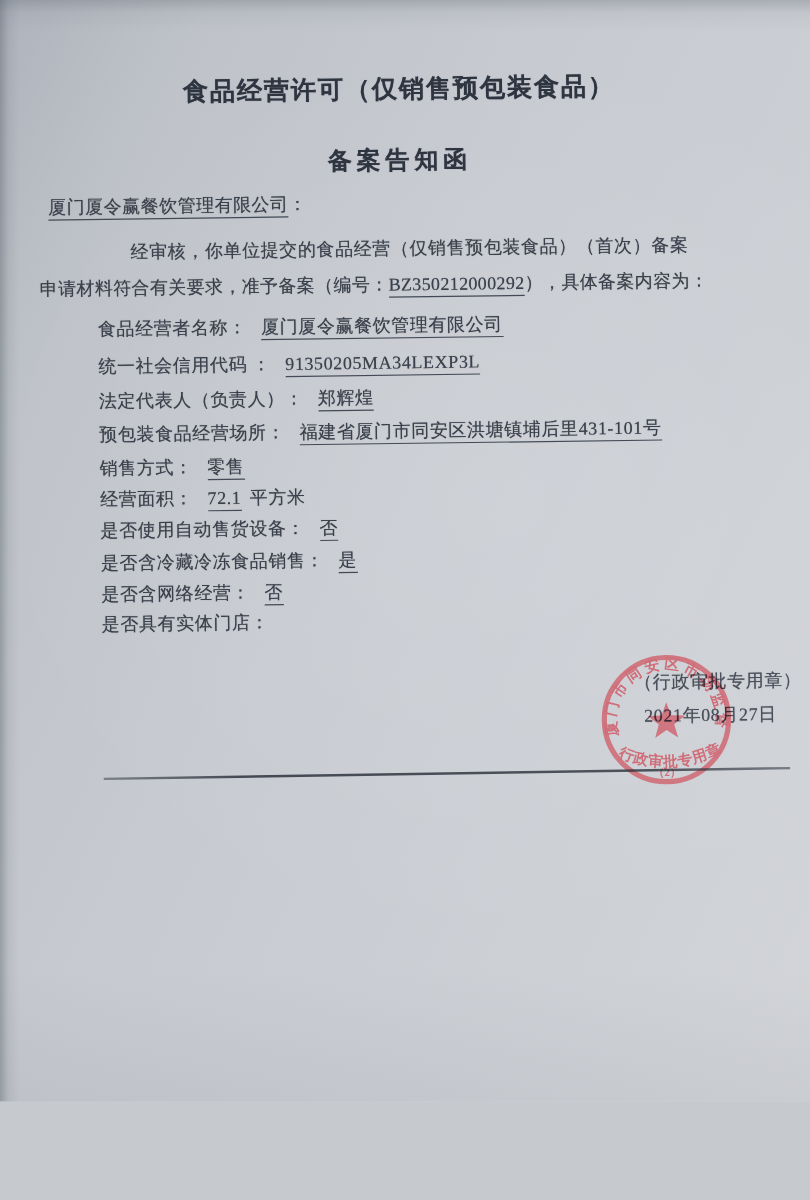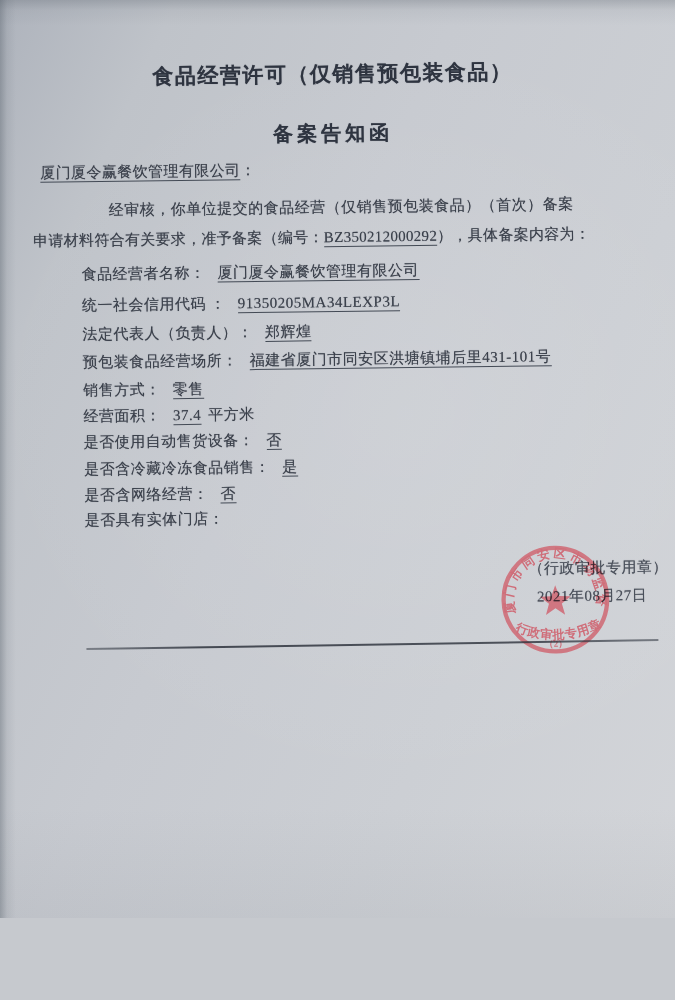--- a/index.html
+++ b/index.html
@@ -85,21 +85,21 @@
     <div class="abs row blur" style="top:322px">
       <span>法定代表人（负责人）：</span><span class="val u">郑辉煌</span><span class="sfx"></span>
     </div>
     <div class="abs row blur" style="top:350px">
       <span>预包装食品经营场所：</span><span class="val u">福建省厦门市同安区洪塘镇埔后里431-101号</span><span class="sfx"></span>
     </div>
     <div class="abs row blur" style="top:378px">
       <span>销售方式：</span><span class="val u">零售</span><span class="sfx"></span>
     </div>
     <div class="abs row blur" style="top:404px">
-      <span>经营面积：</span><span class="val u">37.4</span><span class="sfx">平方米</span>
+      <span>经营面积：</span><span class="val u">72.1</span><span class="sfx">平方米</span>
     </div>
     <div class="abs row blur" style="top:430px">
       <span>是否使用自动售货设备：</span><span class="val u">否</span><span class="sfx"></span>
     </div>
     <div class="abs row blur" style="top:457px">
       <span>是否含冷藏冷冻食品销售：</span><span class="val u">是</span><span class="sfx"></span>
     </div>
     <div class="abs row blur" style="top:483px">
       <span>是否含网络经营：</span><span class="val u">否</span><span class="sfx"></span>
     </div>

